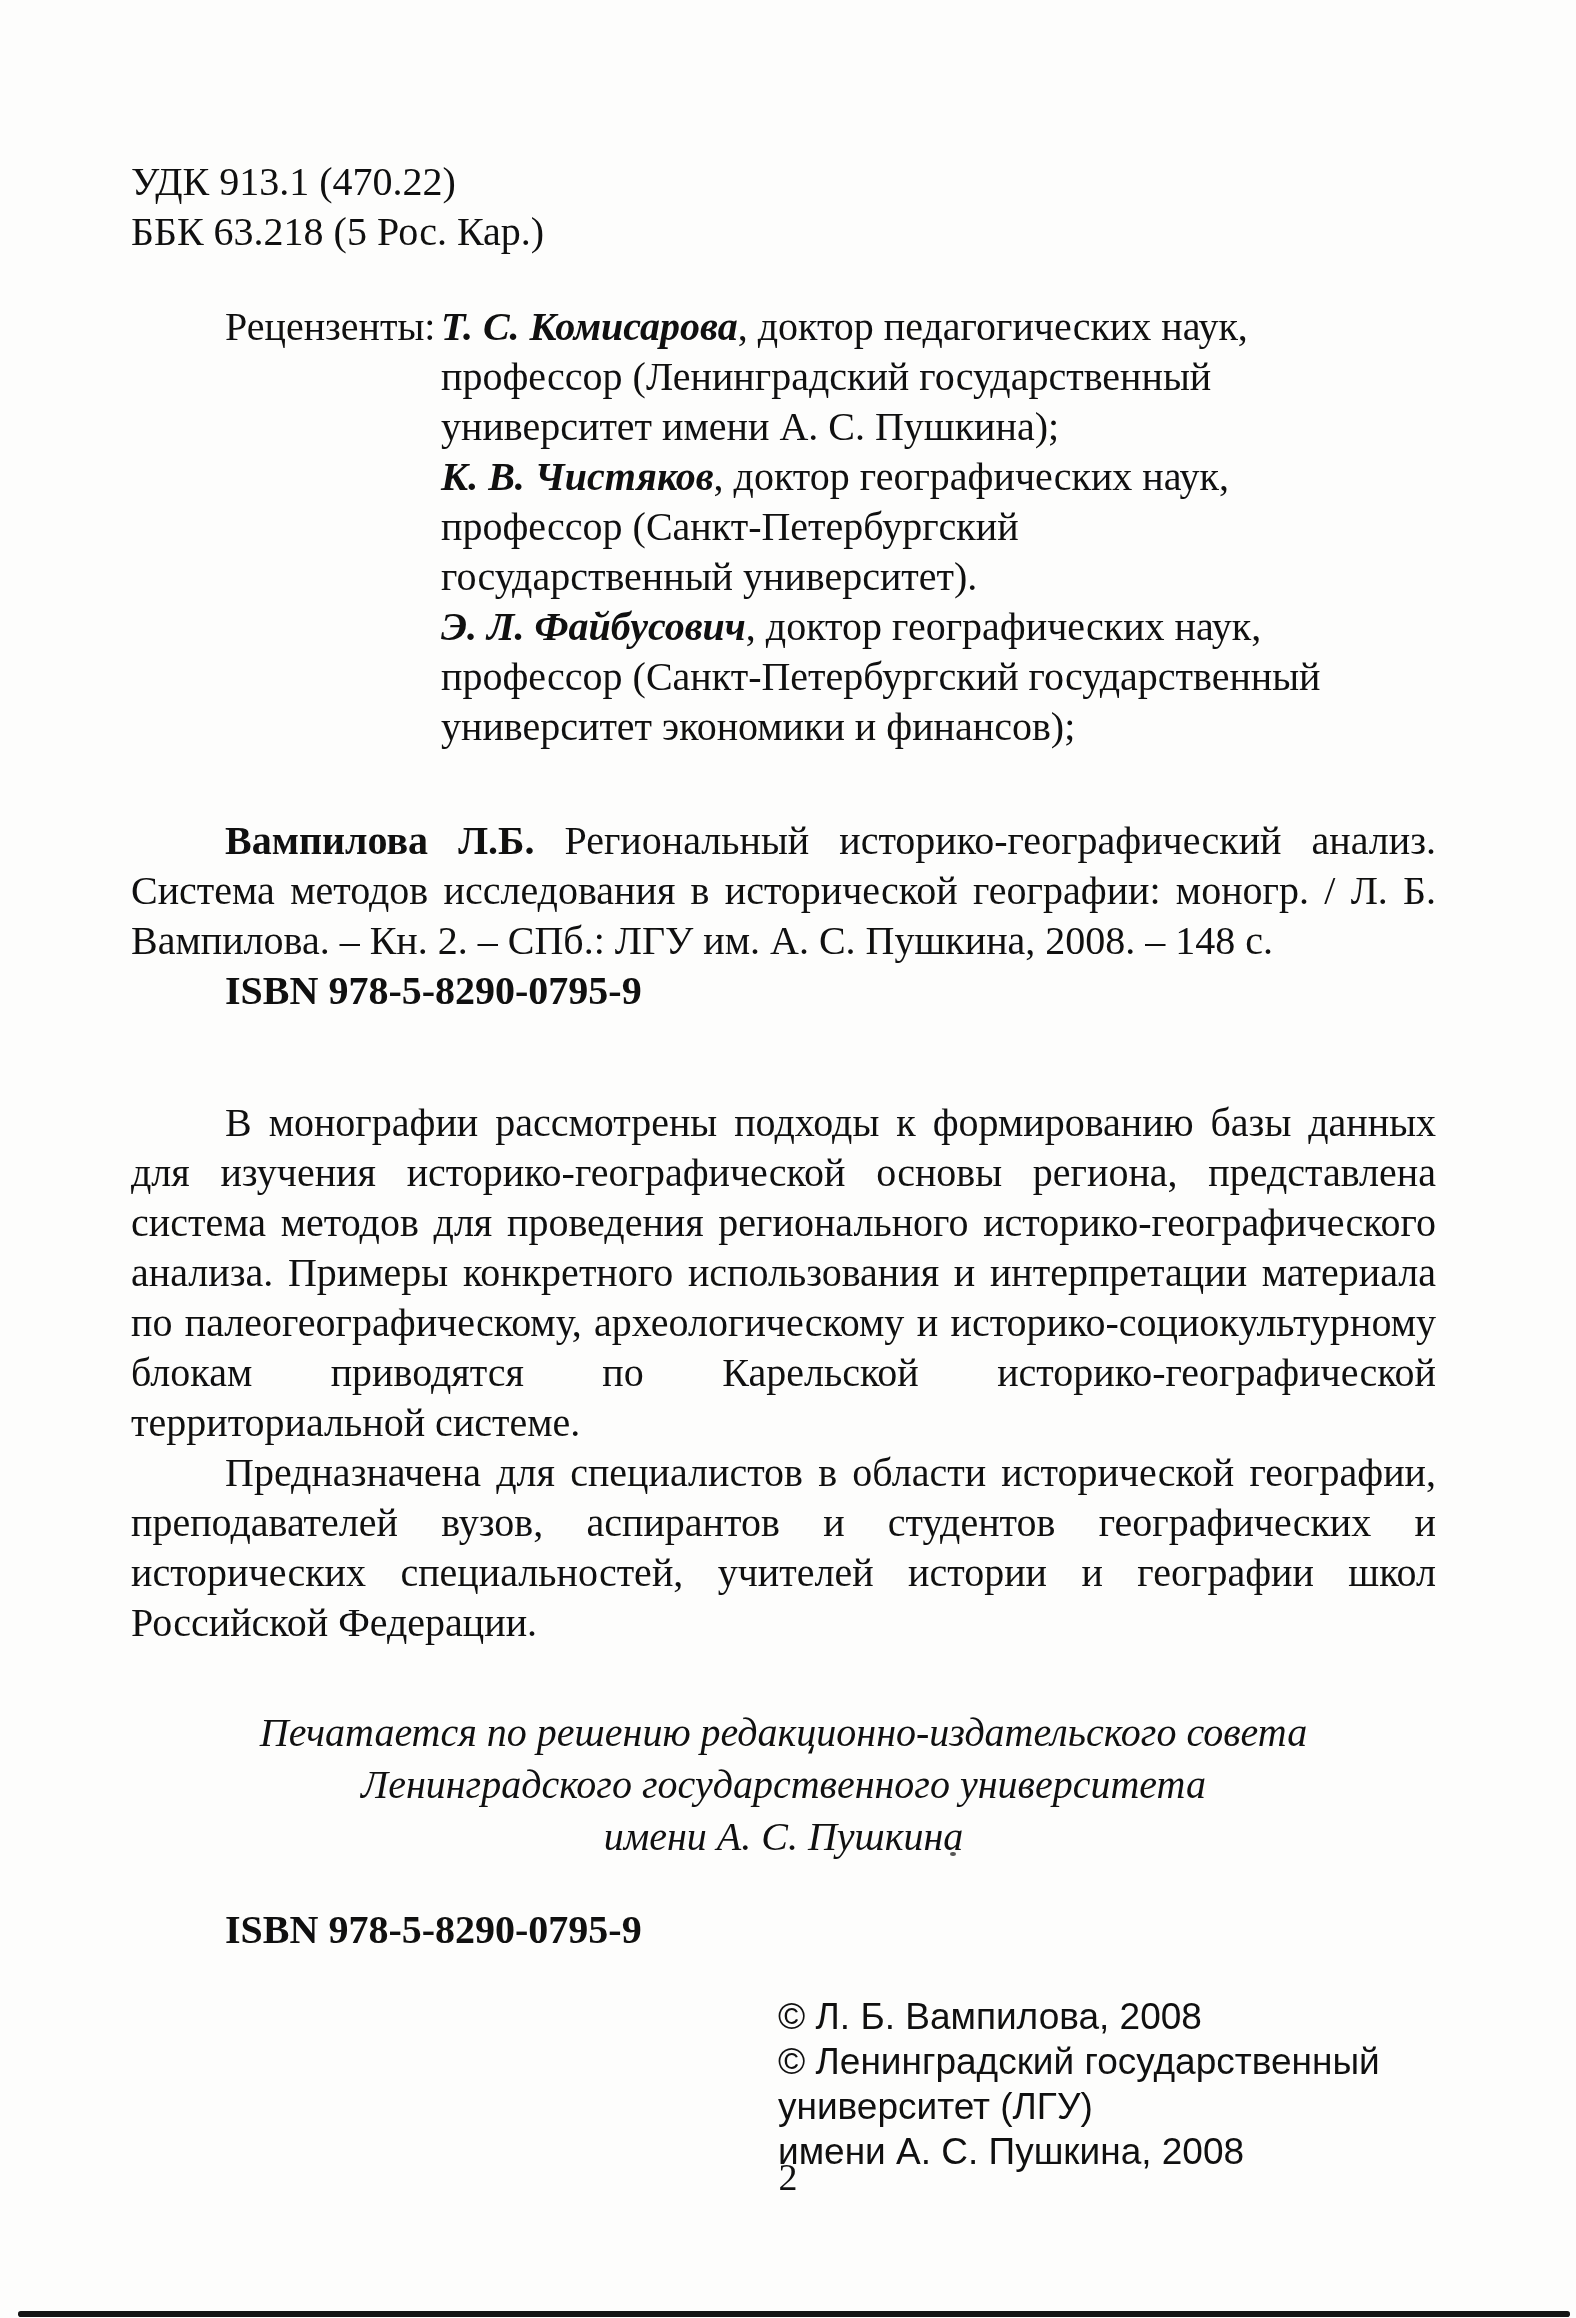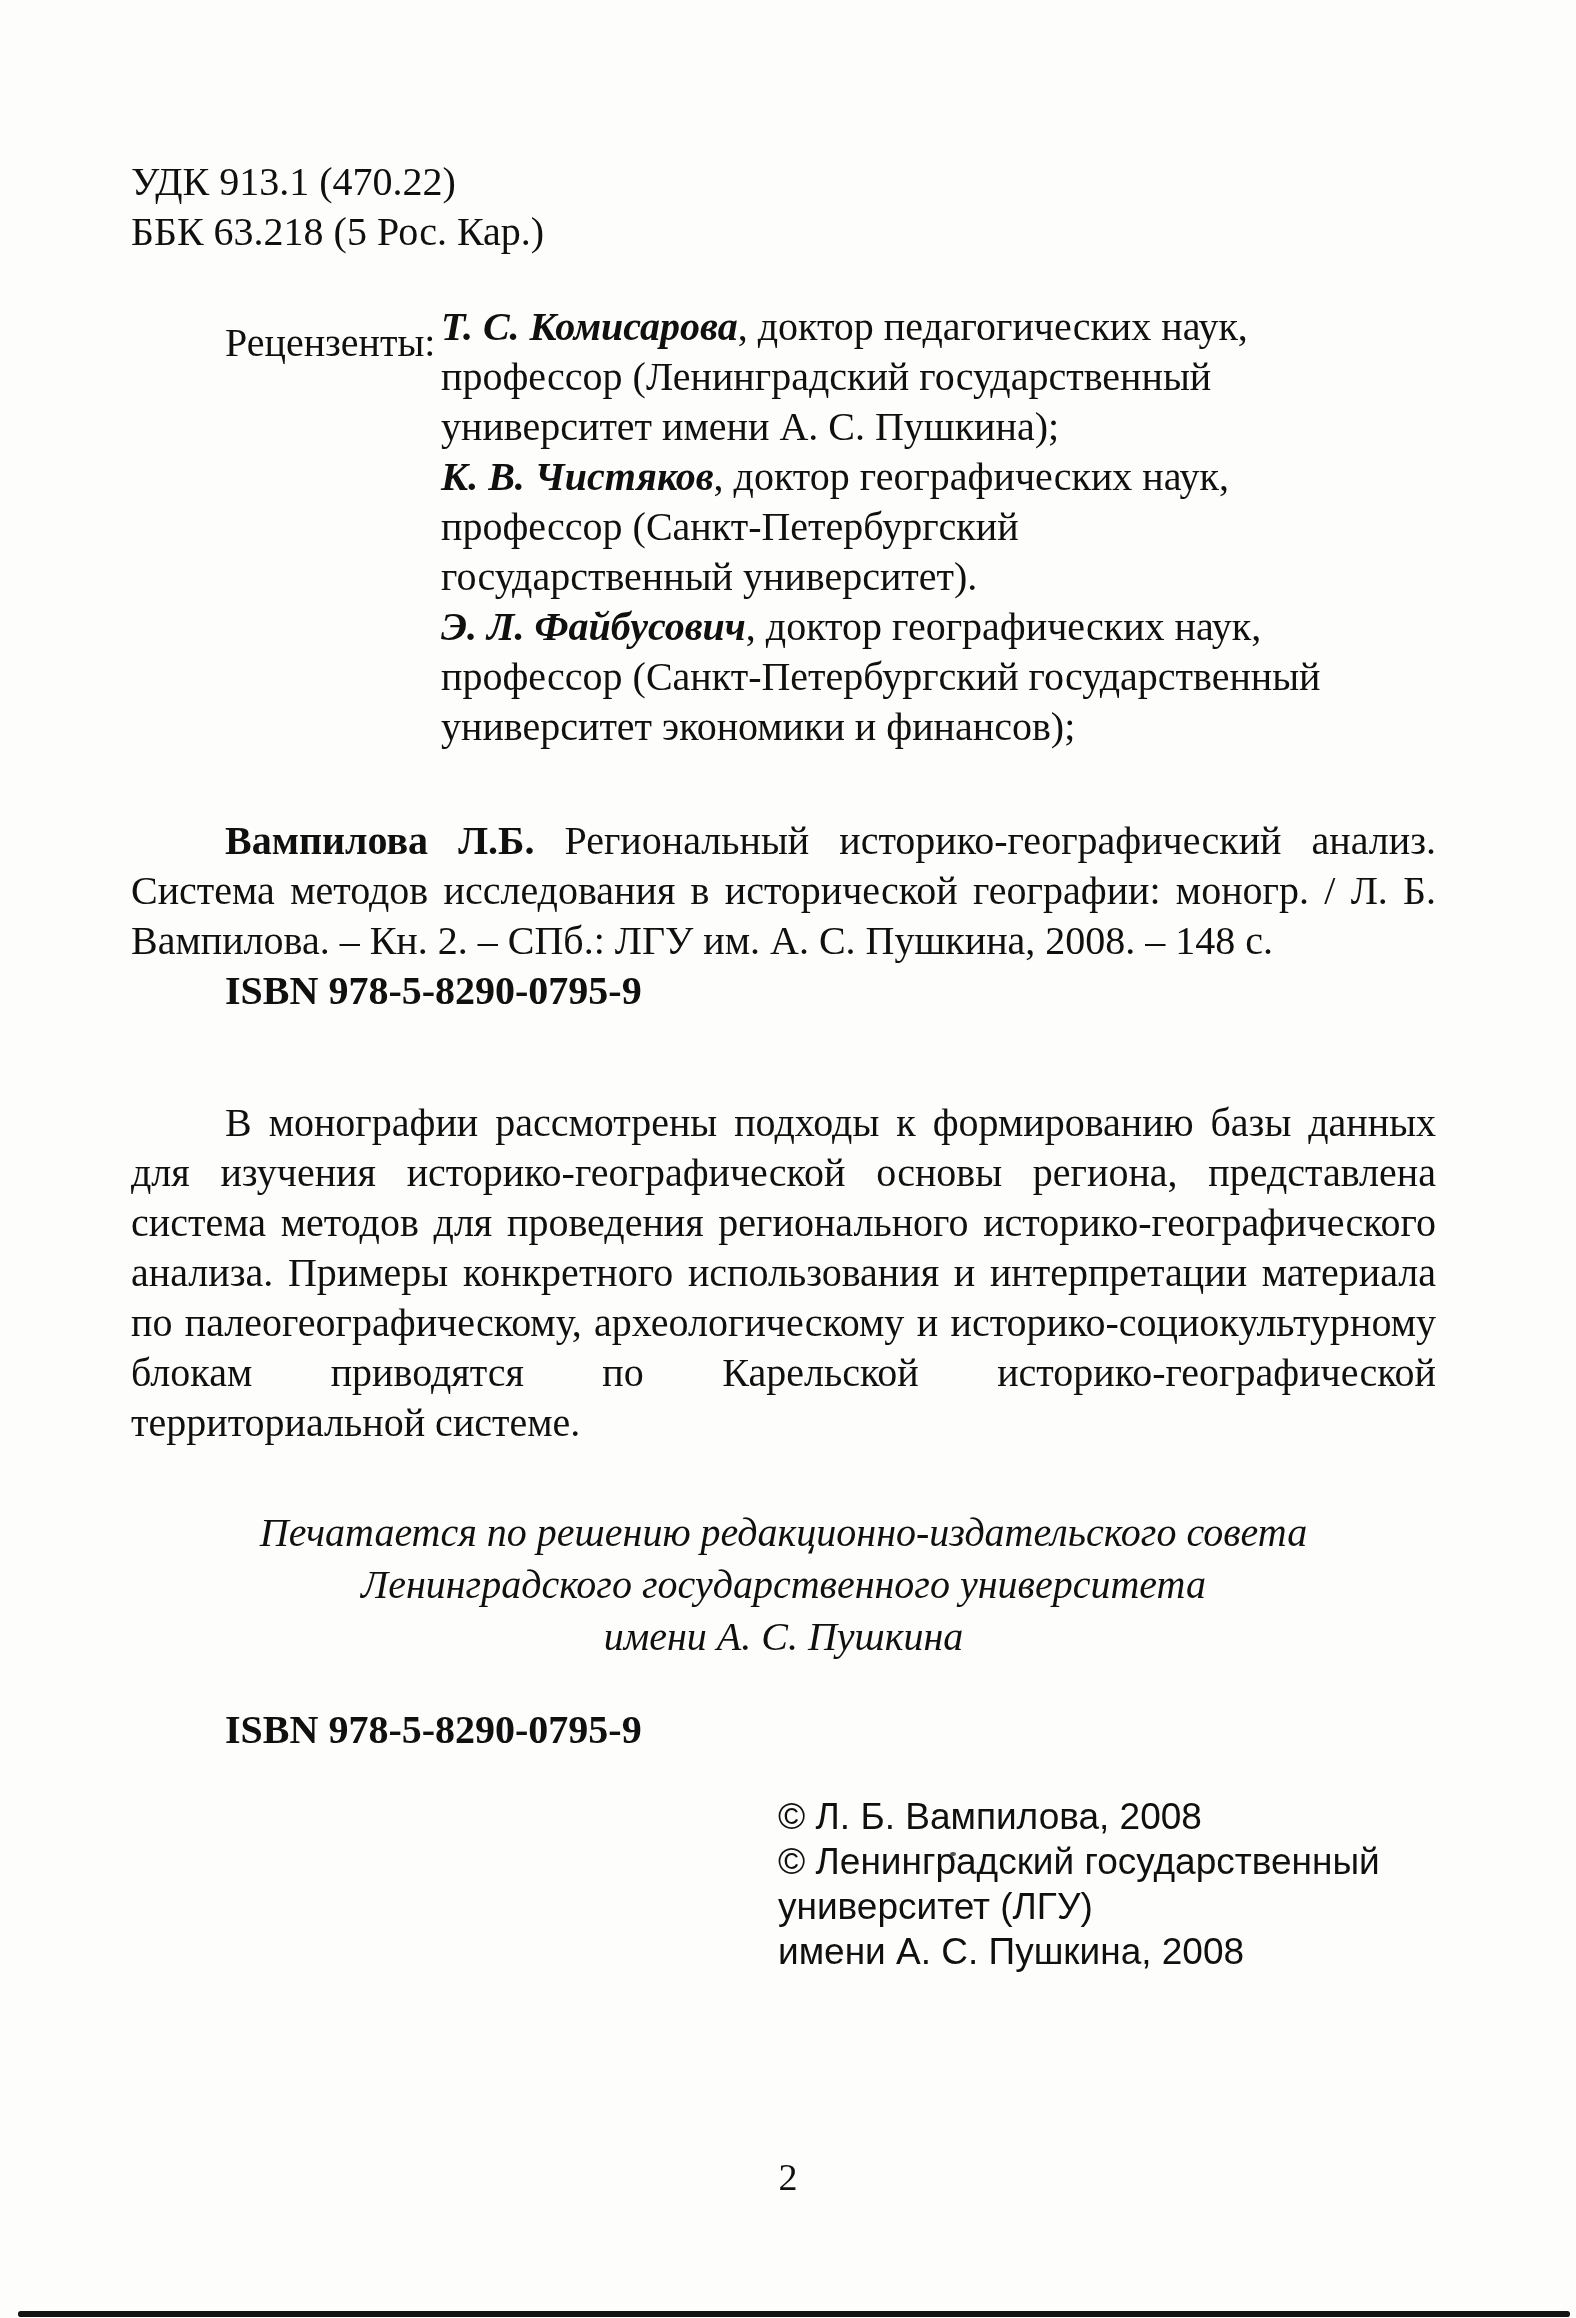--- a/index.html
+++ b/index.html
@@ -20,21 +20,21 @@
   .classification div { white-space: nowrap; }
 
   .reviewers {
     position: relative;
     margin-top: 45px;
     margin-left: 310px;
   }
   .reviewers-label {
     position: absolute;
     left: -216px;
-    top: 16px;
+    top: 0;
   }
   .reviewer { white-space: pre-line; }
   .reviewer-name { font-weight: bold; font-style: italic; }
 
   .biblio {
     margin-top: 64px;
     text-align: justify;
     text-indent: 94px;
   }
   .biblio-author { font-weight: bold; }
@@ -121,20 +121,21 @@
     <div class="reviewer"><span class="reviewer-name">Э. Л. Файбусович</span><span>, доктор географических наук,
 профессор (Санкт-Петербургский государственный
 университет экономики и финансов);</span></div>
   </div>
 
   <div class="biblio"><b class="biblio-author">Вампилова Л.Б.</b><span> Региональный историко-географический анализ. Система методов исследования в исторической географии: моногр. / Л. Б. Вампилова. – Кн. 2. – СПб.: ЛГУ им. А. С. Пушкина, 2008. – 148 с.</span></div>
   <div class="biblio-isbn">ISBN 978-5-8290-0795-9</div>
 
   <div class="annotation">
     <p>В монографии рассмотрены подходы к формированию базы данных для изучения историко-географической основы региона, представлена система методов для проведения регионального историко-географического анализа. Примеры конкретного использования и интерпретации материала по палеогеографическому, археологическому и историко-социокультурному блокам приводятся по Карельской историко-географической территориальной системе.</p>
+    <p>Предназначена для специалистов в области исторической географии, преподавателей вузов, аспирантов и студентов географических и исторических специальностей, учителей истории и географии школ Российской Федерации.</p>
   </div>
 
   <div class="decree">Печатается по решению редакционно-издательского совета
 Ленинградского государственного университета
 имени А. С. Пушкина</div>
 
   <div class="isbn-bottom">ISBN 978-5-8290-0795-9</div>
 
   <div class="copyright">© Л. Б. Вампилова, 2008
 © Ленинградский государственный

